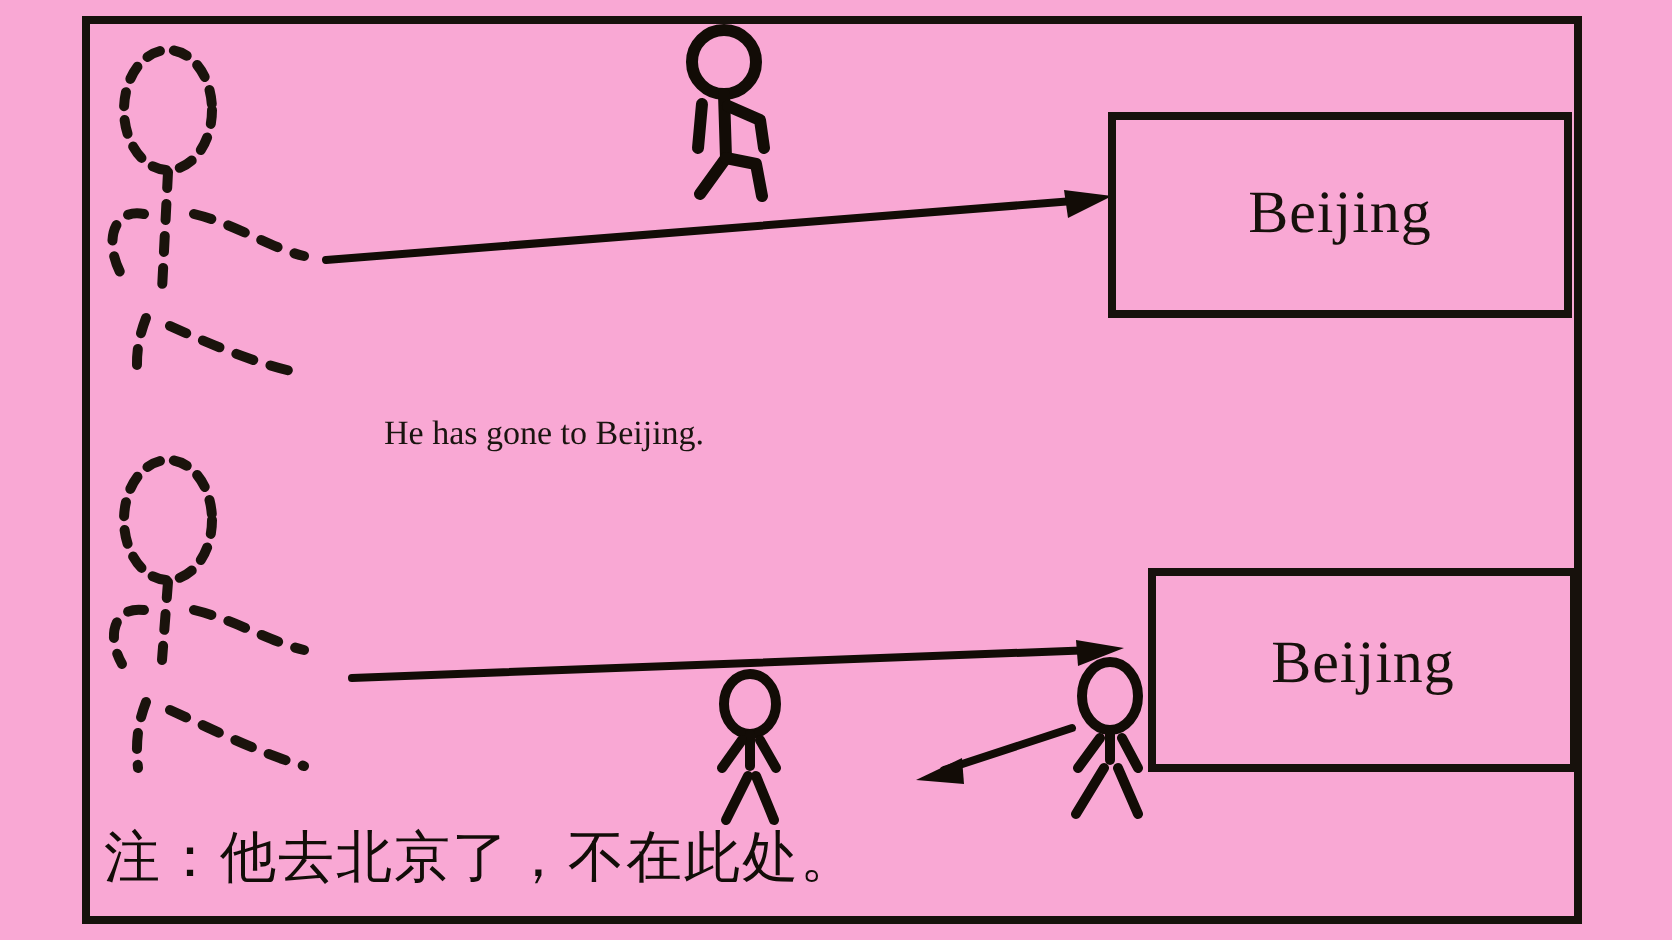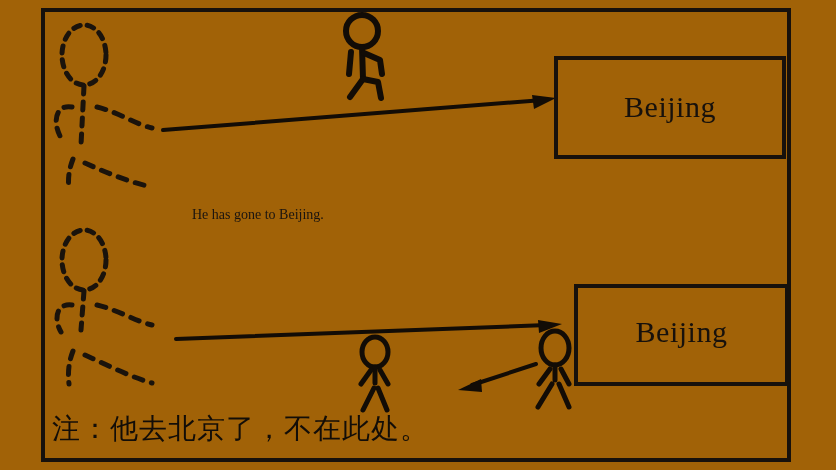--- a/index.html
+++ b/index.html
@@ -10,21 +10,21 @@
   body {
     width: 836px;
     height: 470px;
     overflow: hidden;
     font-family: "Liberation Serif", serif;
   }
   #scene {
     position: relative;
     width: 836px;
     height: 470px;
-    background: #a16207;
+    background: #f9a8d4;
   }
   #scene svg {
     position: absolute;
     top: 0;
     left: 0;
   }
   .city-label {
     position: absolute;
     font-family: "Liberation Serif", serif;
     font-size: 30px;
@@ -41,21 +41,21 @@
   #city-label-bottom {
     left: 576px;
     top: 315px;
     width: 211px;
   }
   #caption-en {
     position: absolute;
     left: 192px;
     top: 207px;
     font-family: "Liberation Serif", serif;
-    font-size: 14px;
+    font-size: 17px;
     color: #1a1410;
     white-space: nowrap;
   }
   #caption-zh {
     position: absolute;
     left: 52px;
     top: 410px;
     font-family: "DejaVu Sans", sans-serif;
     font-size: 28px;
     color: #120d08;

